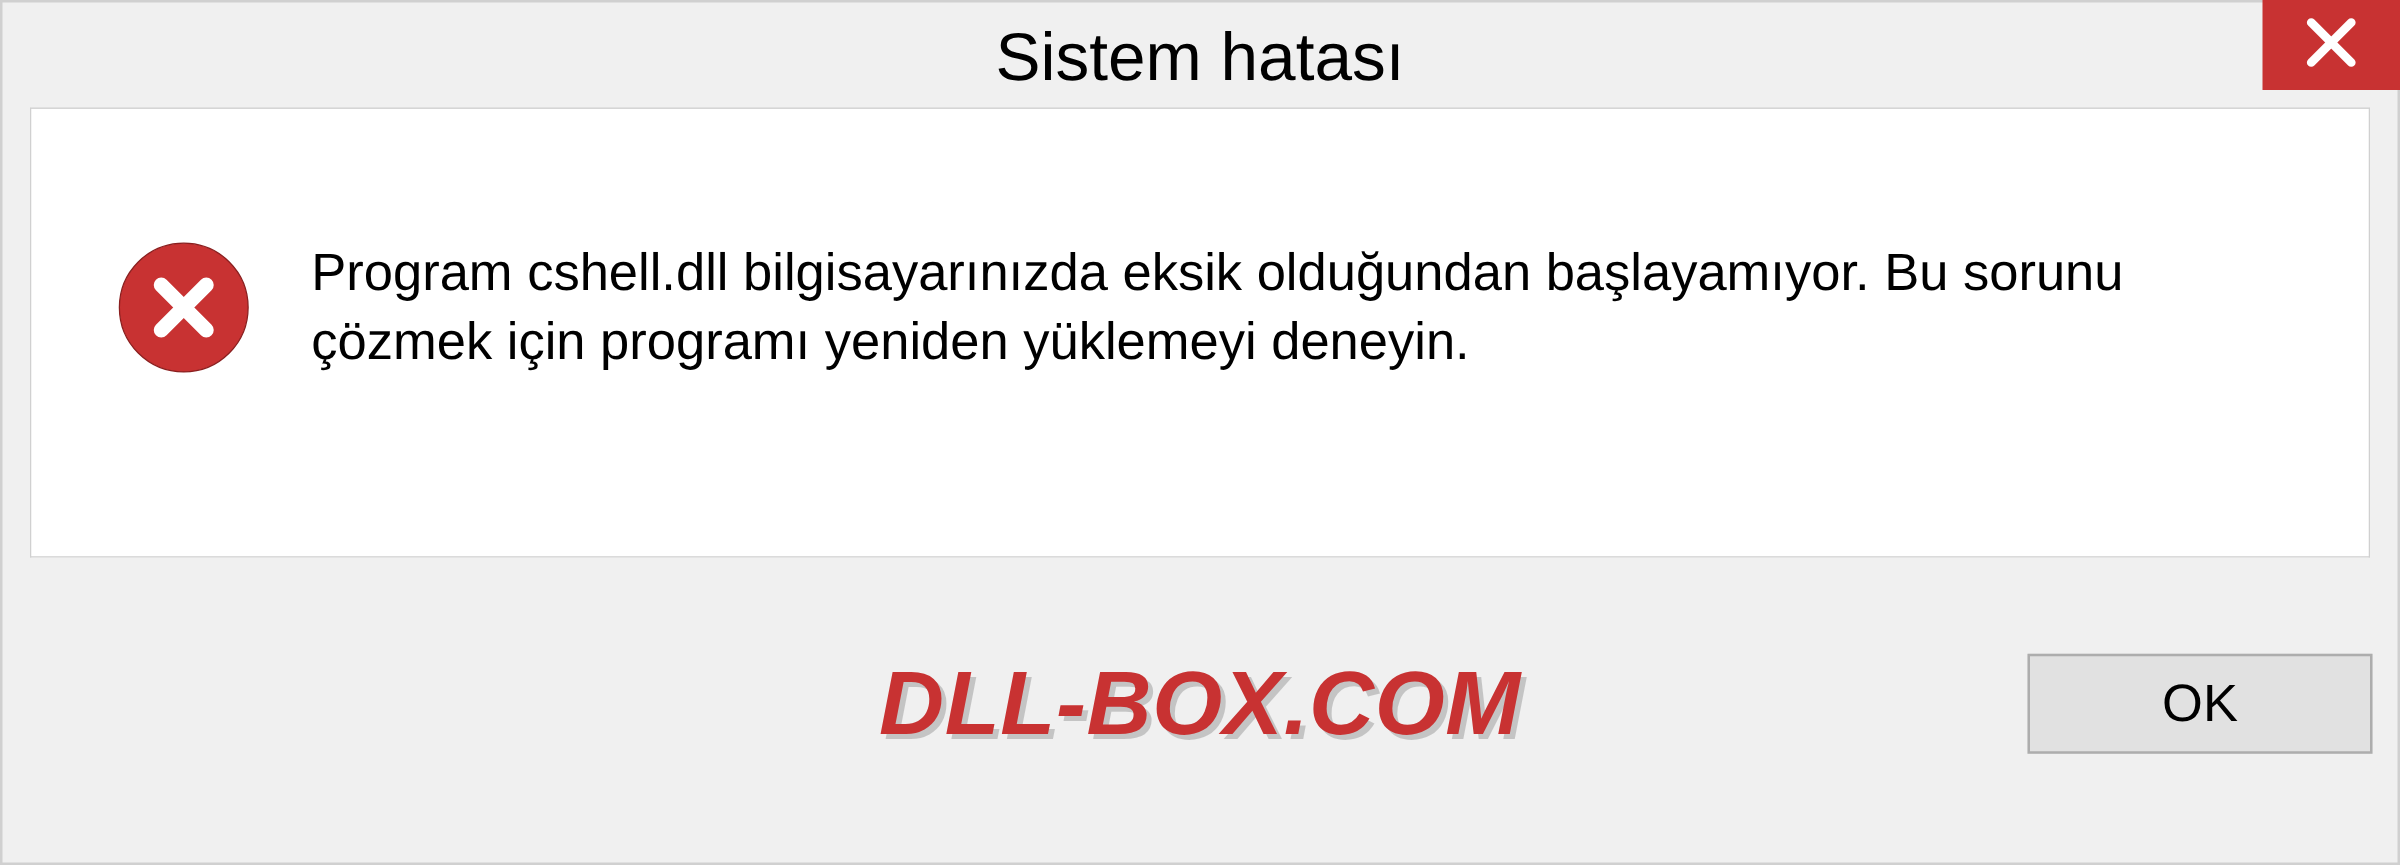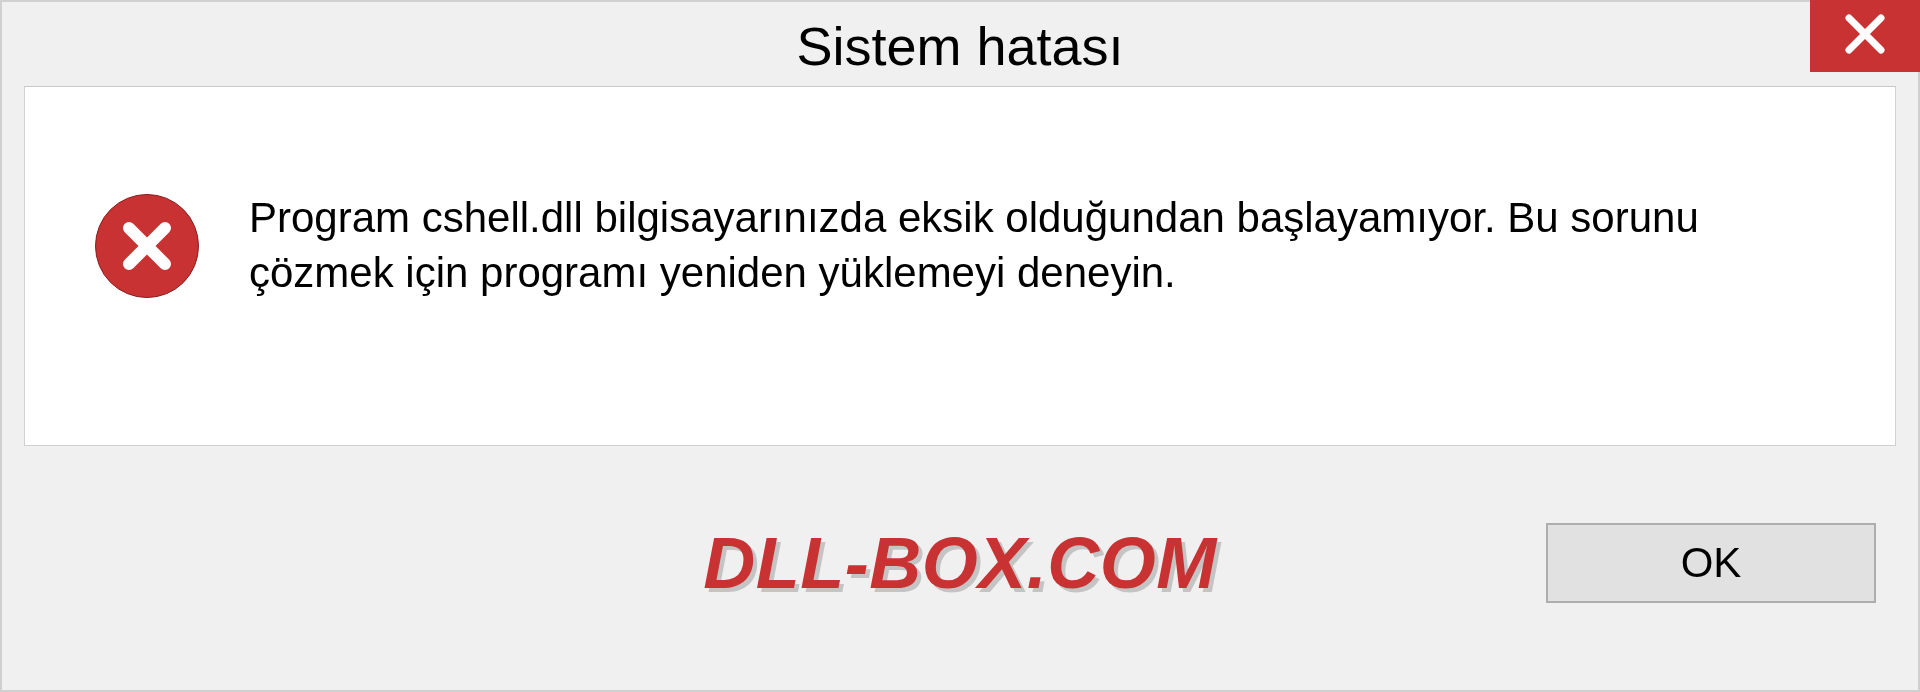--- a/index.html
+++ b/index.html
@@ -74,37 +74,37 @@
     line-height: 1.3;
     color: #000;
     margin-top: -40px;
     max-width: 1560px;
   }
   .footer {
     flex: 1;
     display: flex;
     align-items: center;
     justify-content: flex-end;
-    padding: 0 42px 10px 0;
+    padding: 0 20px 10px 0;
     position: relative;
   }
   .watermark {
     position: absolute;
     left: 50%;
     transform: translateX(-50%);
     font-size: 72px;
     font-weight: 800;
     font-style: italic;
     letter-spacing: 0.5px;
     color: #c83232;
     text-shadow: 4px 4px 0 rgba(0,0,0,0.18);
     font-family: Arial, "Segoe UI", sans-serif;
   }
   .ok-btn {
-    width: 330px;
+    width: 276px;
     height: 80px;
     background: #e1e1e1;
     border: 2px solid #adadad;
     font-size: 42px;
     color: #000;
     display: flex;
     align-items: center;
     justify-content: center;
     cursor: pointer;
   }

